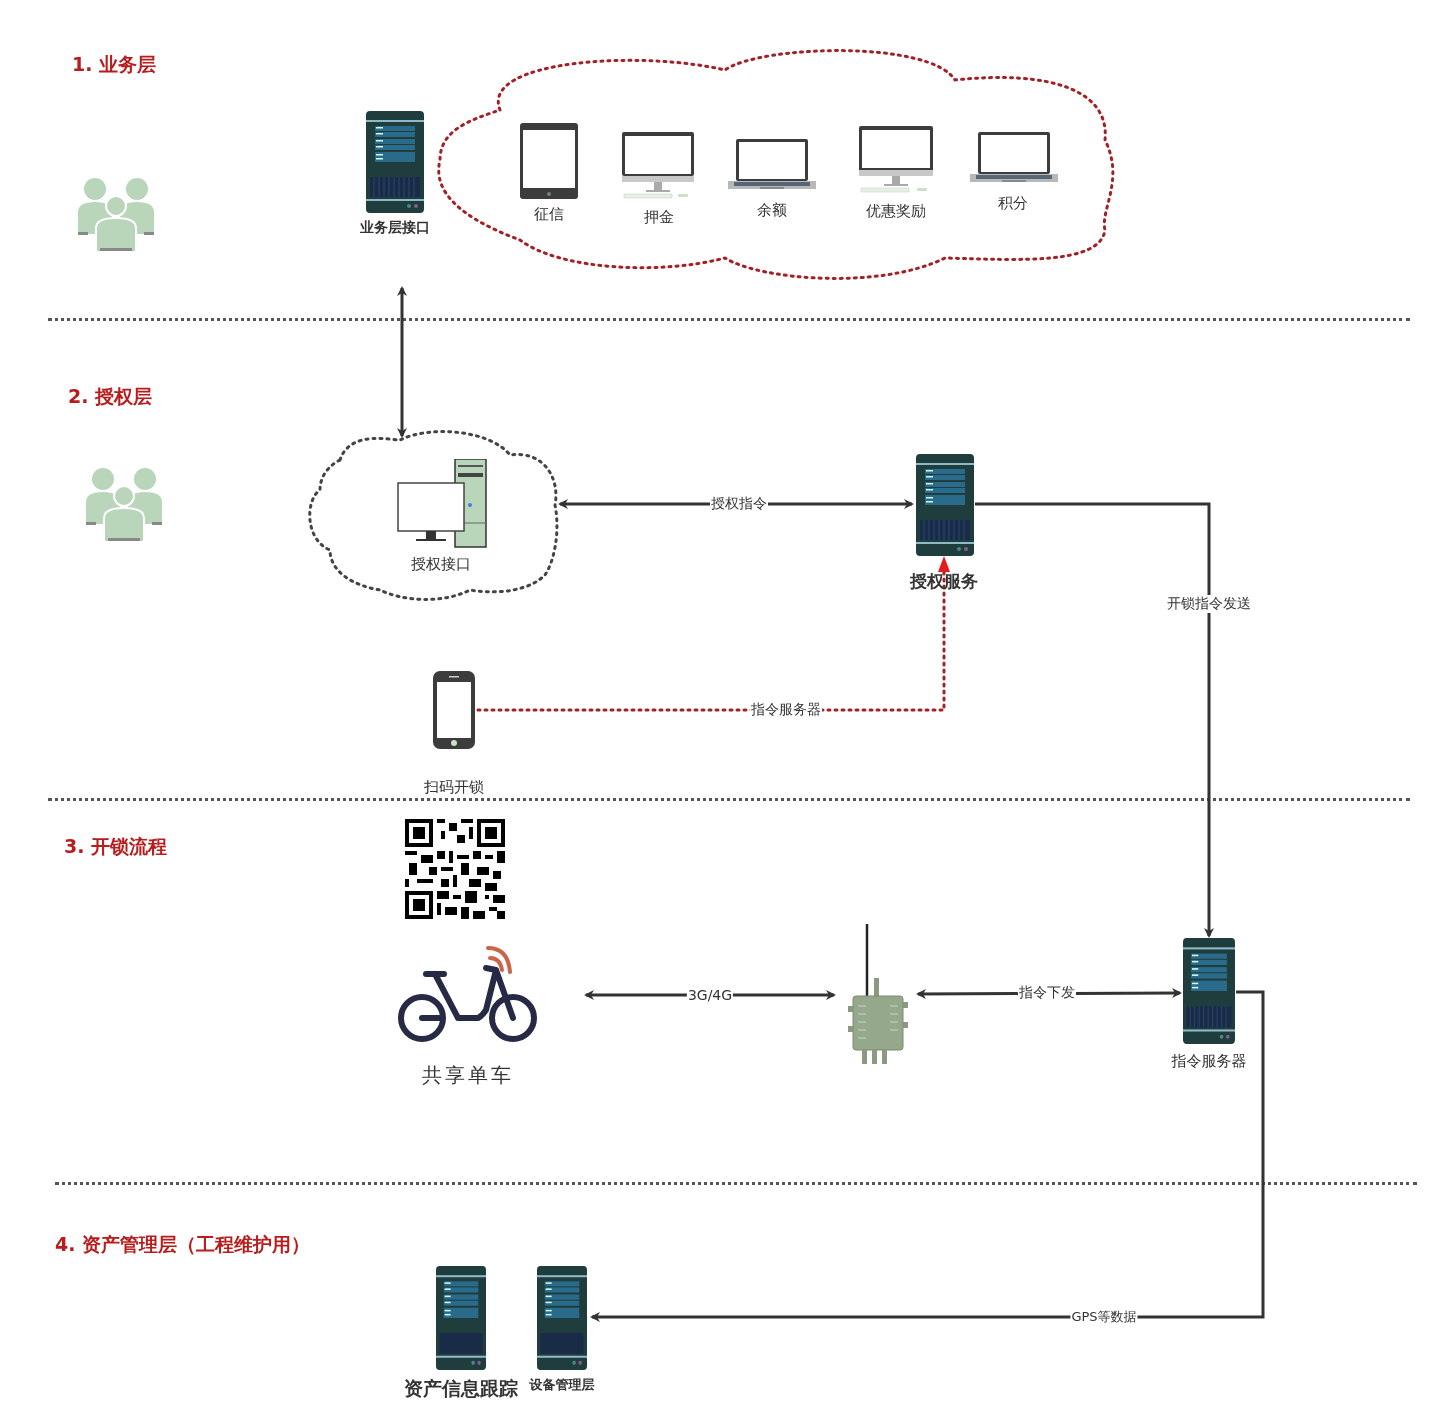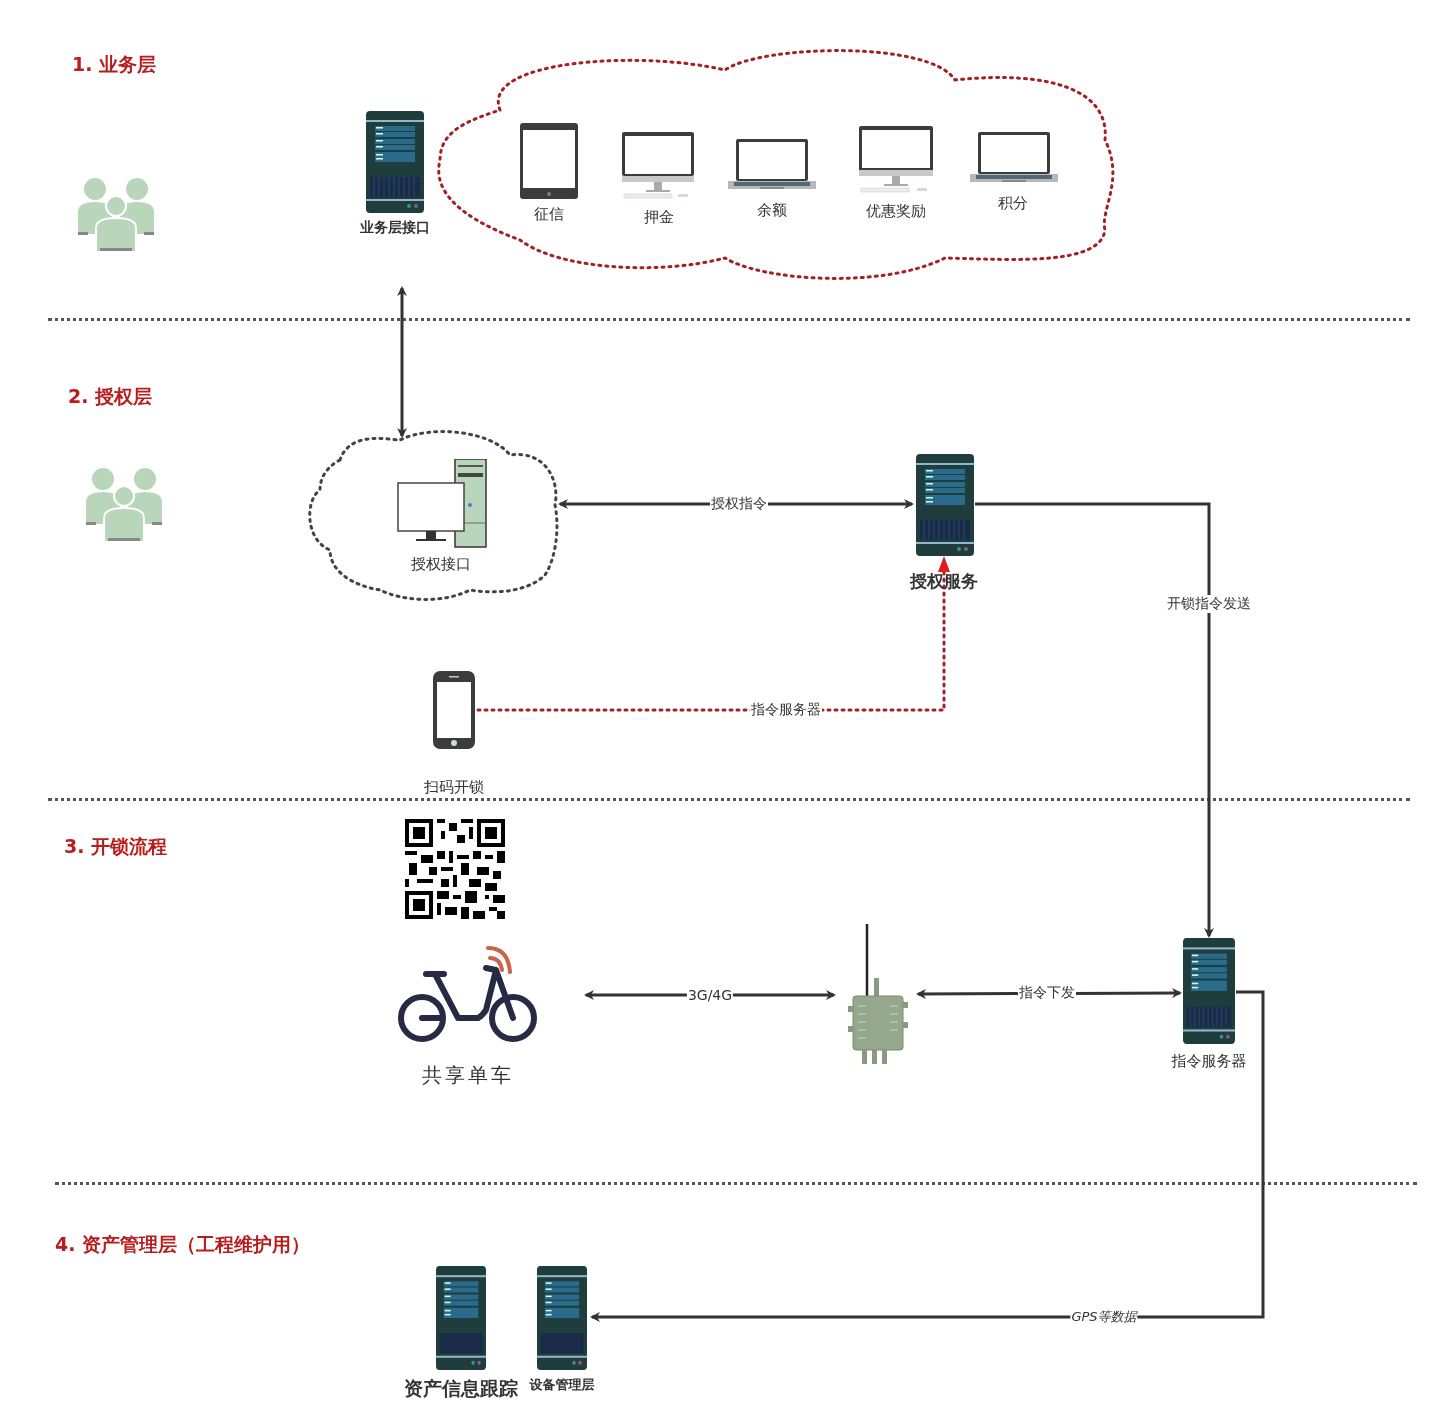--- a/index.html
+++ b/index.html
@@ -361,13 +361,13 @@
   <circle cx="43" cy="95" r="2" fill="#4a8a8a"></circle>
     <circle cx="50" cy="95" r="2" fill="#8a5a8a"></circle>
 </svg>
 <div class="label bold" style="left:562px;top:1376px;font-size:13px;">设备管理层</div>
 
 <div class="edge-label" style="left:739px;top:504px;">授权指令</div>
 <div class="edge-label" style="left:1209px;top:604px;">开锁指令发送</div>
 <div class="edge-label" style="left:786px;top:710px;">指令服务器</div>
 <div class="edge-label" style="left:710px;top:995px;">3G/4G</div>
 <div class="edge-label" style="left:1047px;top:993px;">指令下发</div>
-<div class="edge-label" style="left:1104px;top:1317px;font-size:13px;font-style:italic;">GPS等数据</div>
+<div class="edge-label" style="left:1104px;top:1317px;font-size:13px;">GPS等数据</div>
 
 </body></html>

